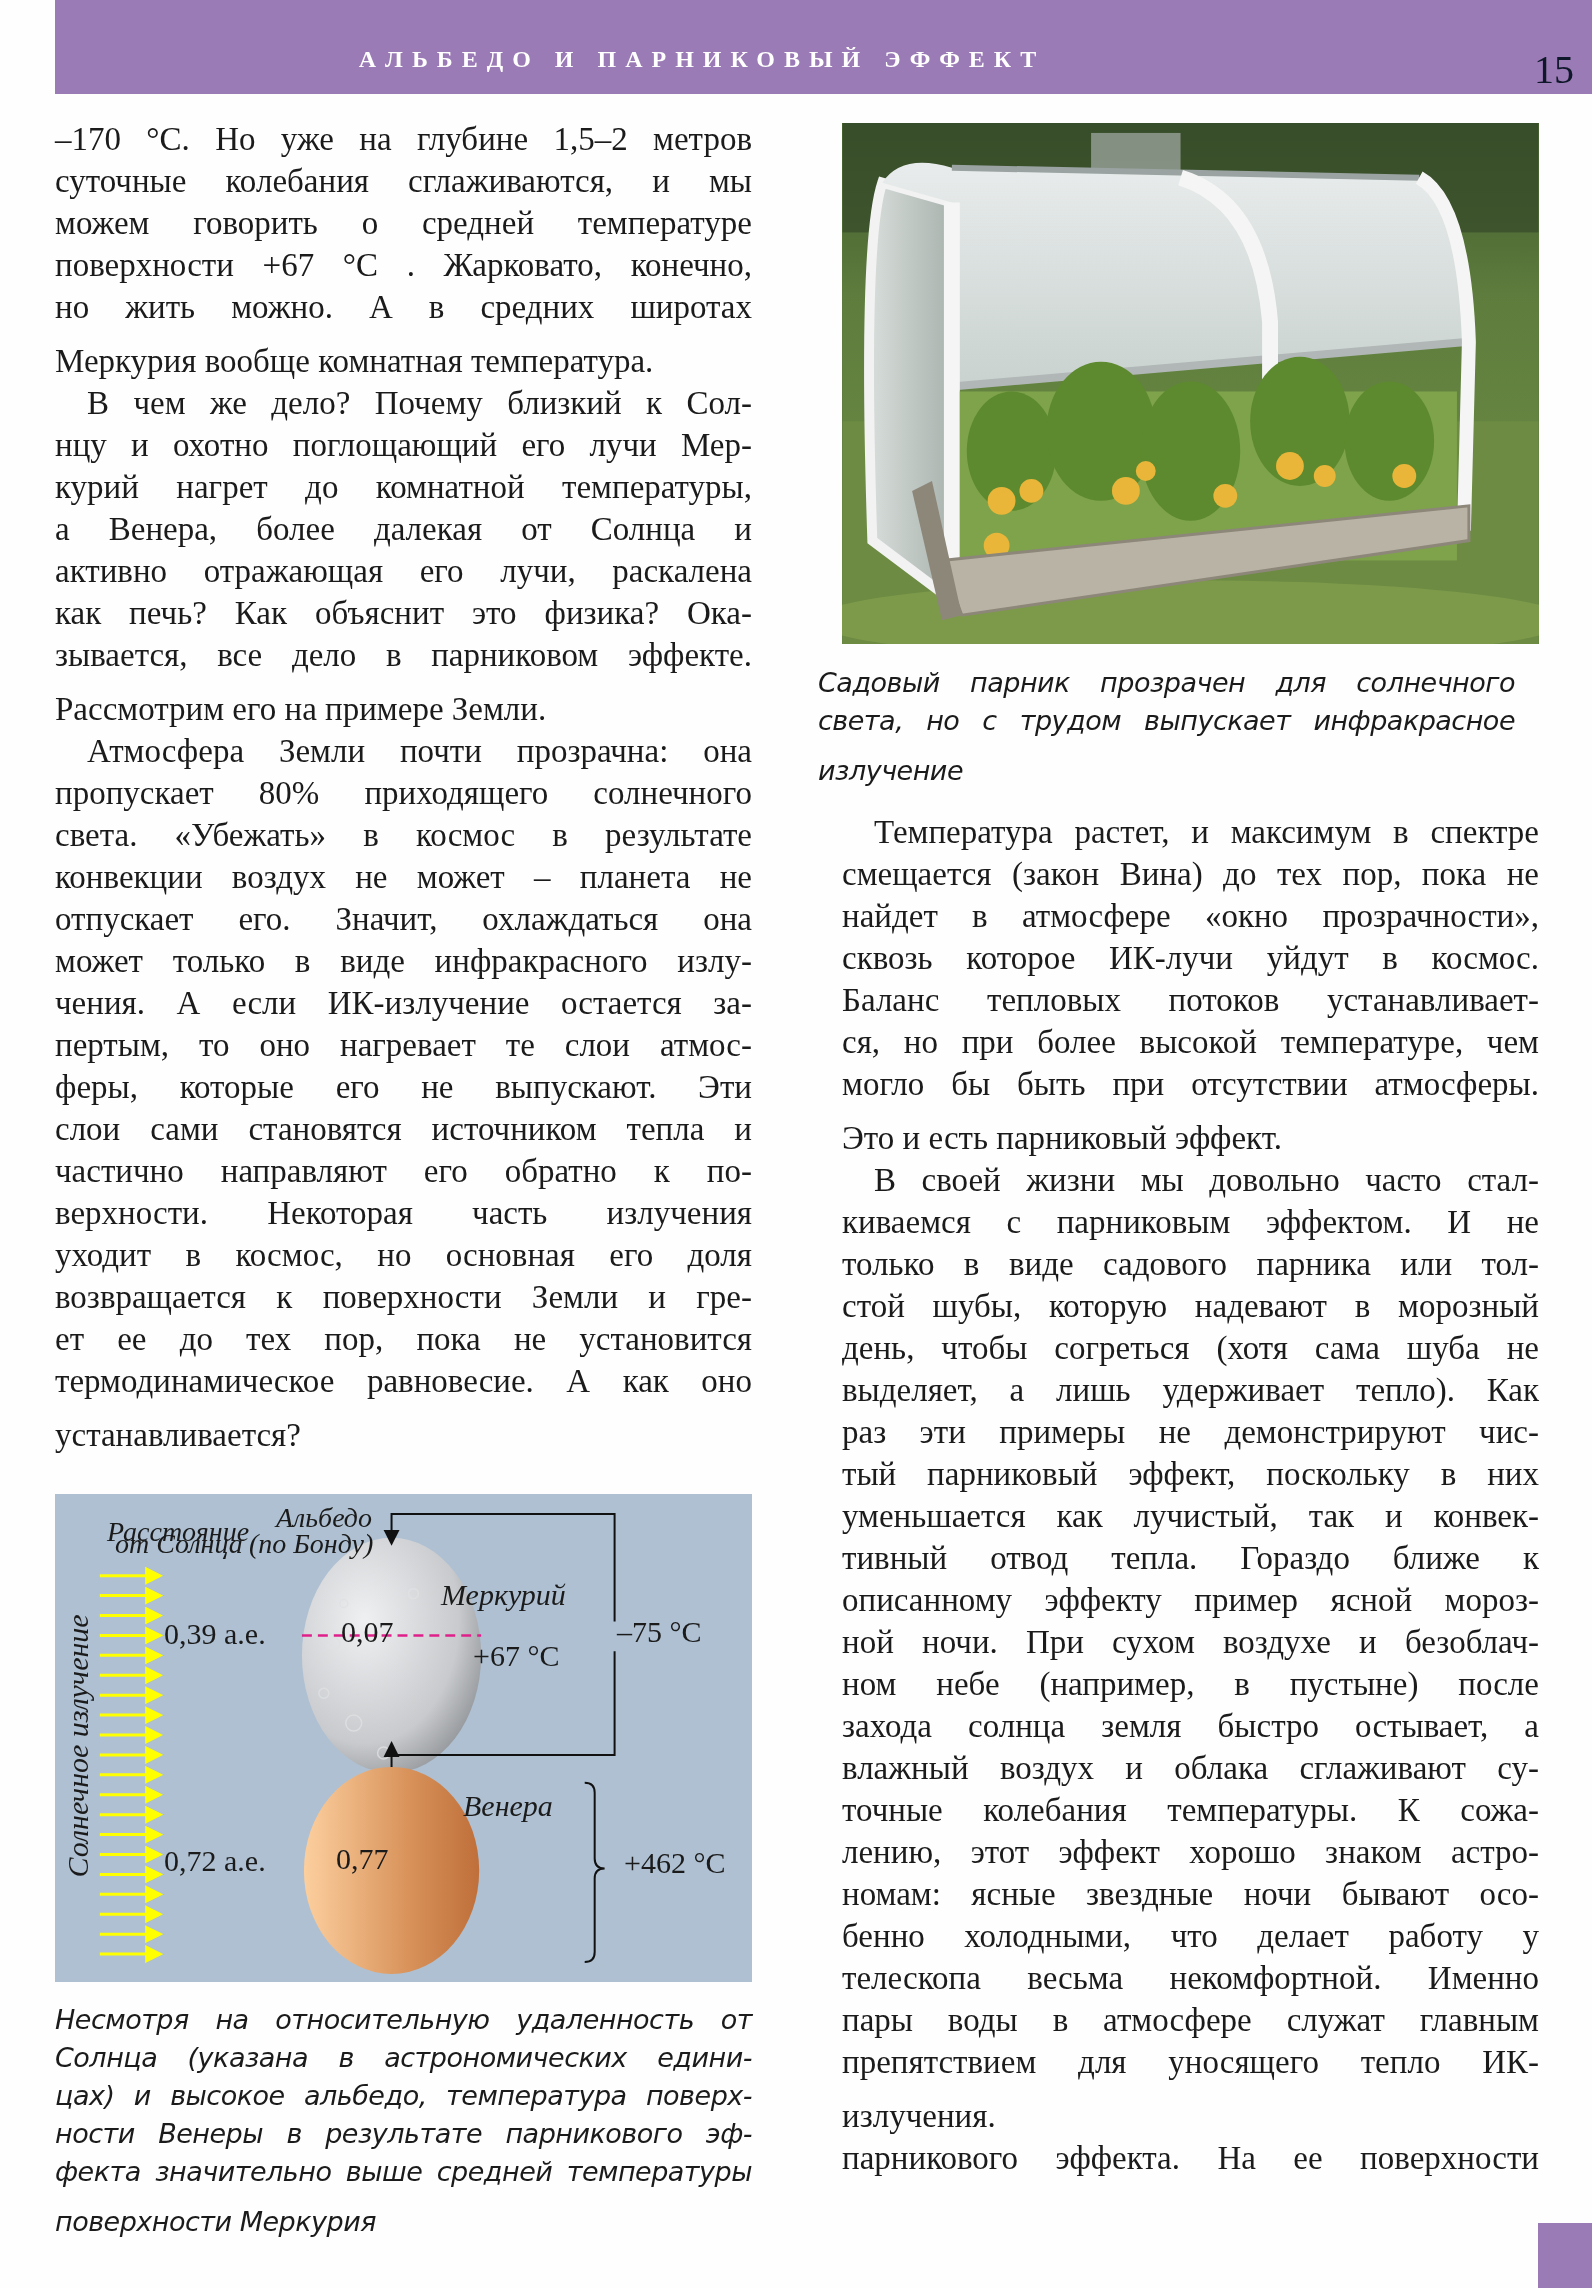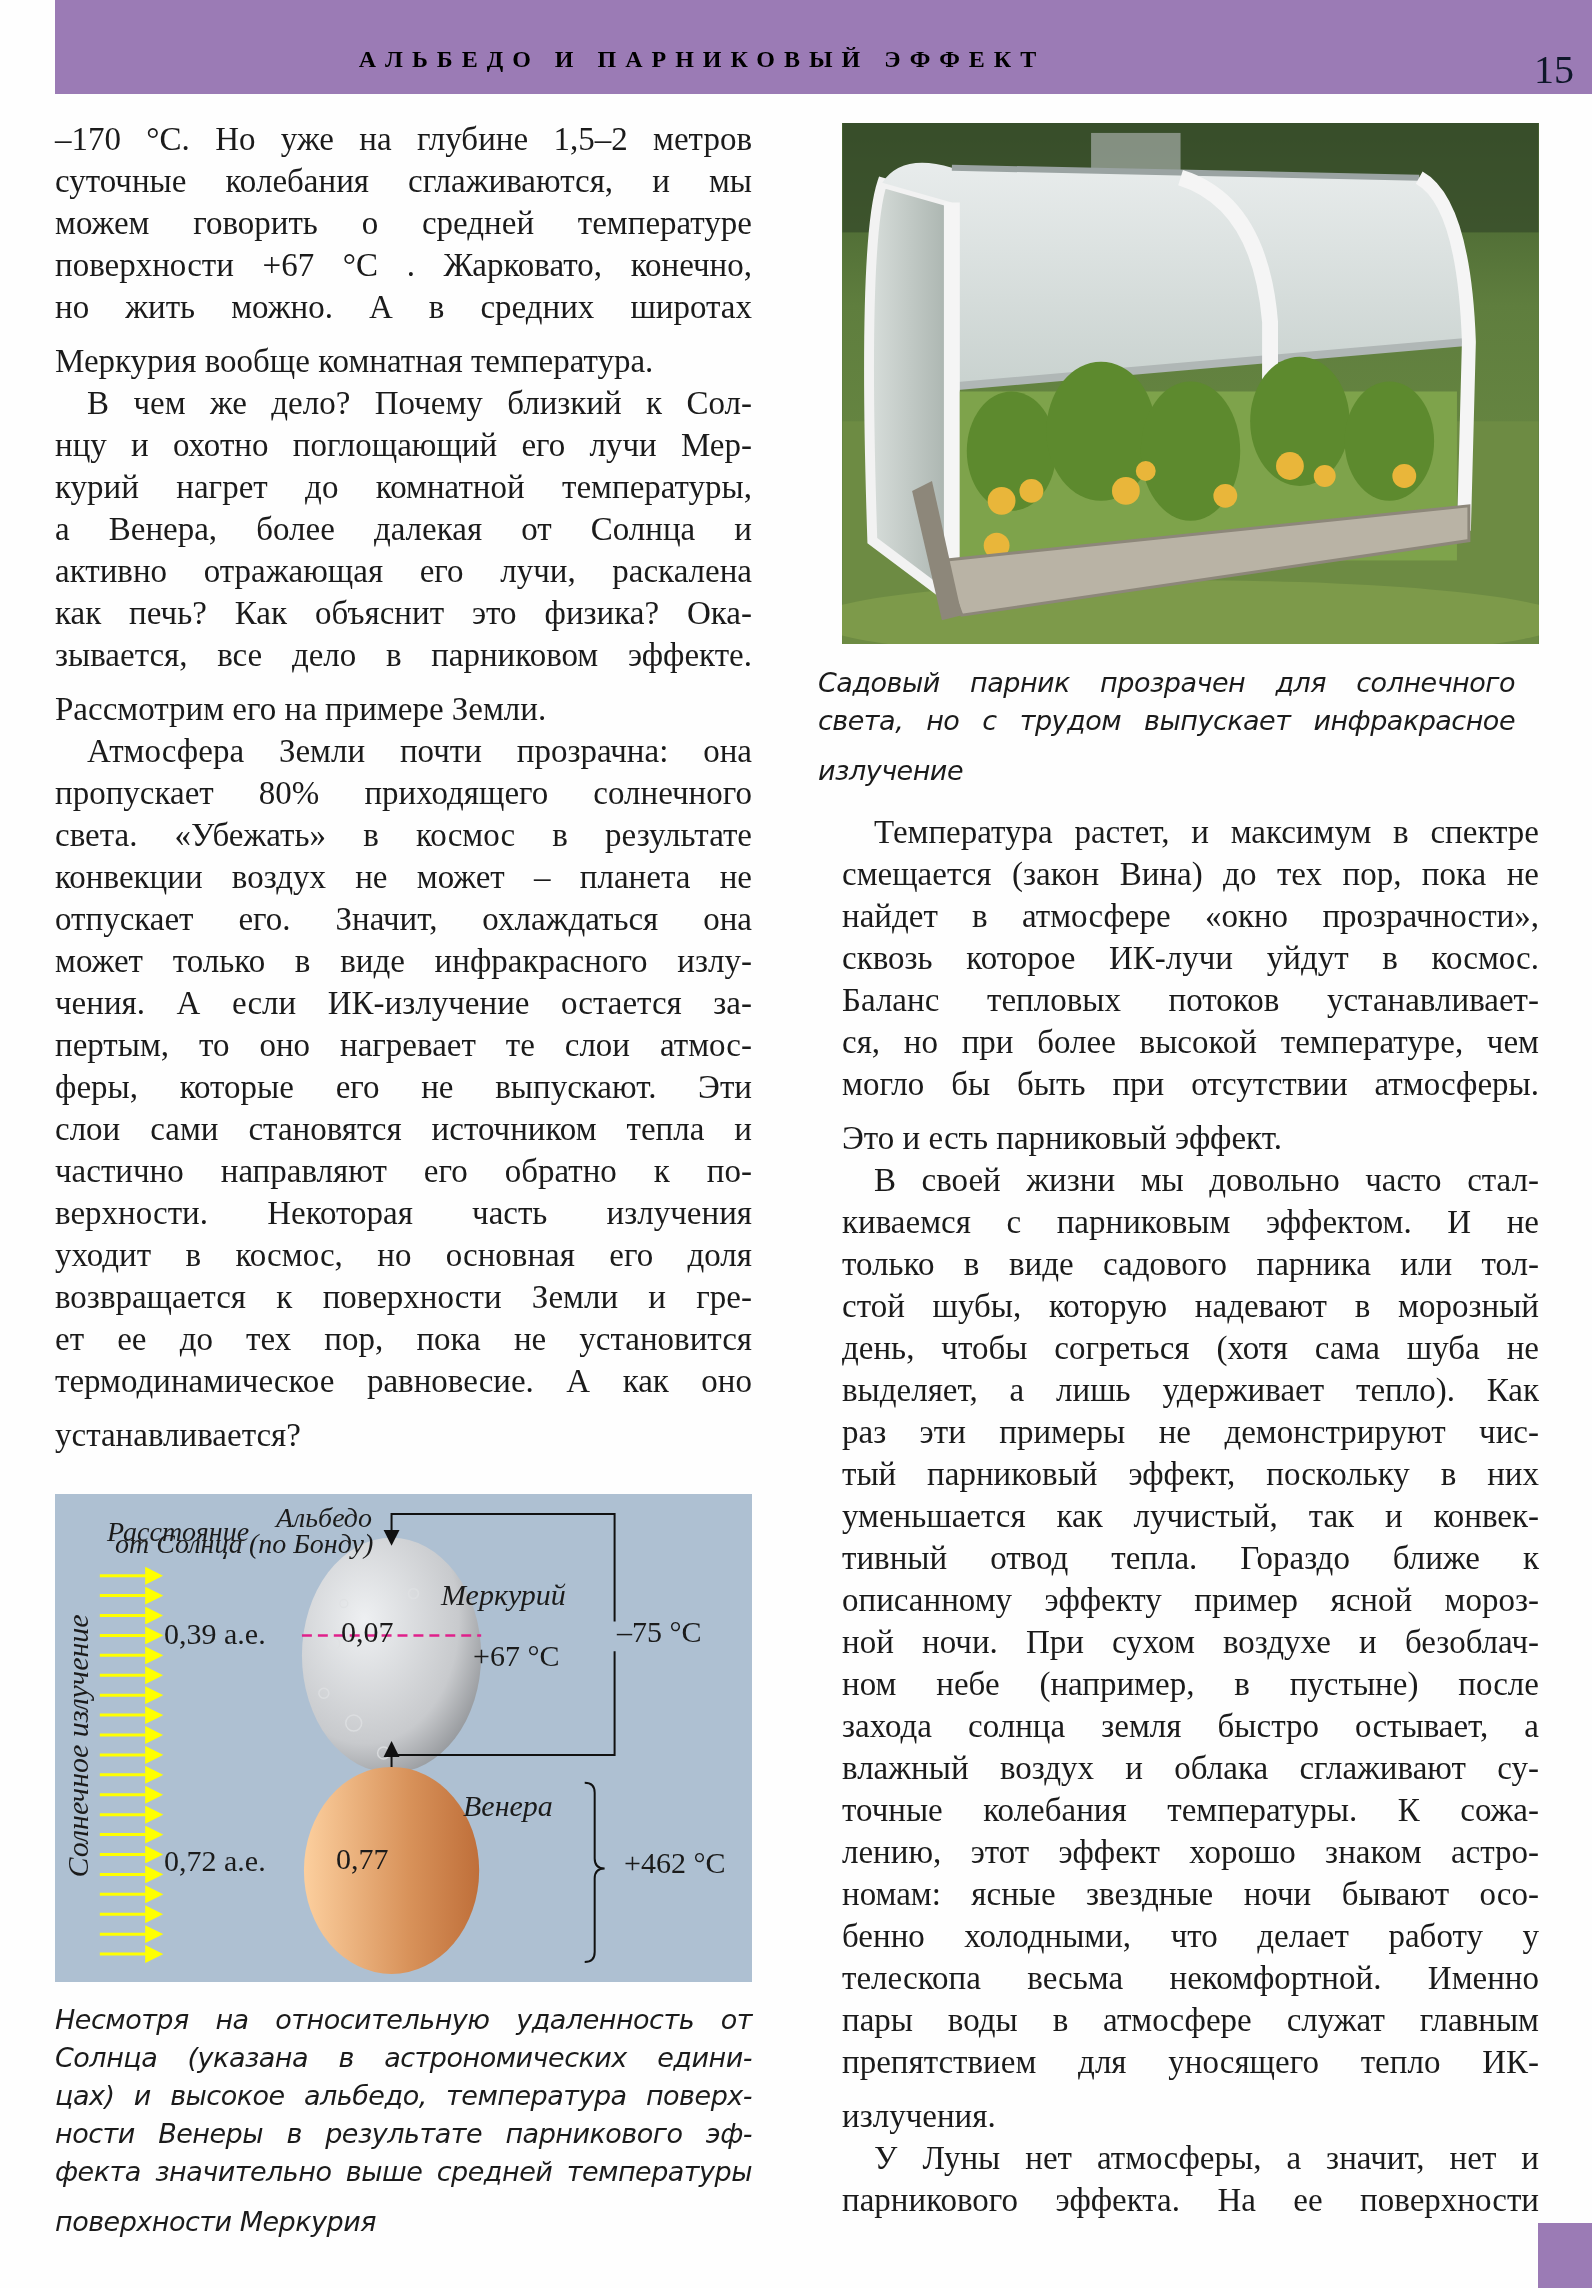--- a/index.html
+++ b/index.html
@@ -1,18 +1,18 @@
 <!DOCTYPE html>
 <html><head>
 <meta charset="utf-8">
 <style>
   html,body{margin:0;padding:0;}
   body{width:1592px;height:2289px;background:#fefefe;position:relative;overflow:hidden;font-family:"Liberation Serif","DejaVu Serif",serif;color:#1b1b1b;}
   .header{position:absolute;left:55px;top:0;width:1537px;height:94px;background:#9b7bb5;}
-  .header-title{position:absolute;left:0;width:1294px;top:46px;text-align:center;color:#000000;font-family:"Liberation Serif",serif;font-size:24px;letter-spacing:9px;font-weight:bold;}
+  .header-title{position:absolute;left:0;width:1294px;top:46px;text-align:center;color:#ffffff;font-family:"Liberation Serif",serif;font-size:24px;letter-spacing:9px;font-weight:bold;}
   .page-num{position:absolute;right:18px;top:46px;color:#0f172a;font-size:40px;font-family:"Liberation Serif",serif;}
   .col{position:absolute;font-size:33px;line-height:42px;text-align:justify;}
   .left{left:55px;top:118px;width:697px;}
   .right{left:842px;top:811px;width:697px;}
   .line{display:block;text-align:justify;text-align-last:justify;white-space:nowrap;}
   .line.last{text-align-last:left;margin-top:12px;}
   .line.ind{padding-left:32px;}
   .photo{position:absolute;left:842px;top:123px;width:697px;height:521px;overflow:hidden;background:#5c7a3c;}
   .caption{position:absolute;font-family:"DejaVu Sans","Liberation Sans",sans-serif;font-style:italic;font-size:27px;line-height:38px;color:#1b1b1b;letter-spacing:-0.5px;}
   .caption .line{white-space:nowrap;}
@@ -152,21 +152,20 @@
     <span class="line">захода солнца земля быстро остывает, а</span>
     <span class="line">влажный воздух и облака сглаживают су-</span>
     <span class="line">точные колебания температуры. К сожа-</span>
     <span class="line">лению, этот эффект хорошо знаком астро-</span>
     <span class="line">номам: ясные звездные ночи бывают осо-</span>
     <span class="line">бенно холодными, что делает работу у</span>
     <span class="line">телескопа весьма некомфортной. Именно</span>
     <span class="line">пары воды в атмосфере служат главным</span>
     <span class="line">препятствием для уносящего тепло ИК-</span>
     <span class="line last">излучения.</span>
-    <span class="line ind">У Луны нет атмосферы, а значит, нет и</span>
     <span class="line">парникового эффекта. На ее поверхности</span>
   </div>
 
 <div class="diagram">
   <svg width="697" height="488" viewBox="0 0 700 490">
     <defs>
       <radialGradient id="merc" cx="0.35" cy="0.35" r="0.75">
         <stop offset="0" stop-color="#eef0f2"></stop>
         <stop offset="0.7" stop-color="#c8cacd"></stop>
         <stop offset="1" stop-color="#8f9296"></stop>

